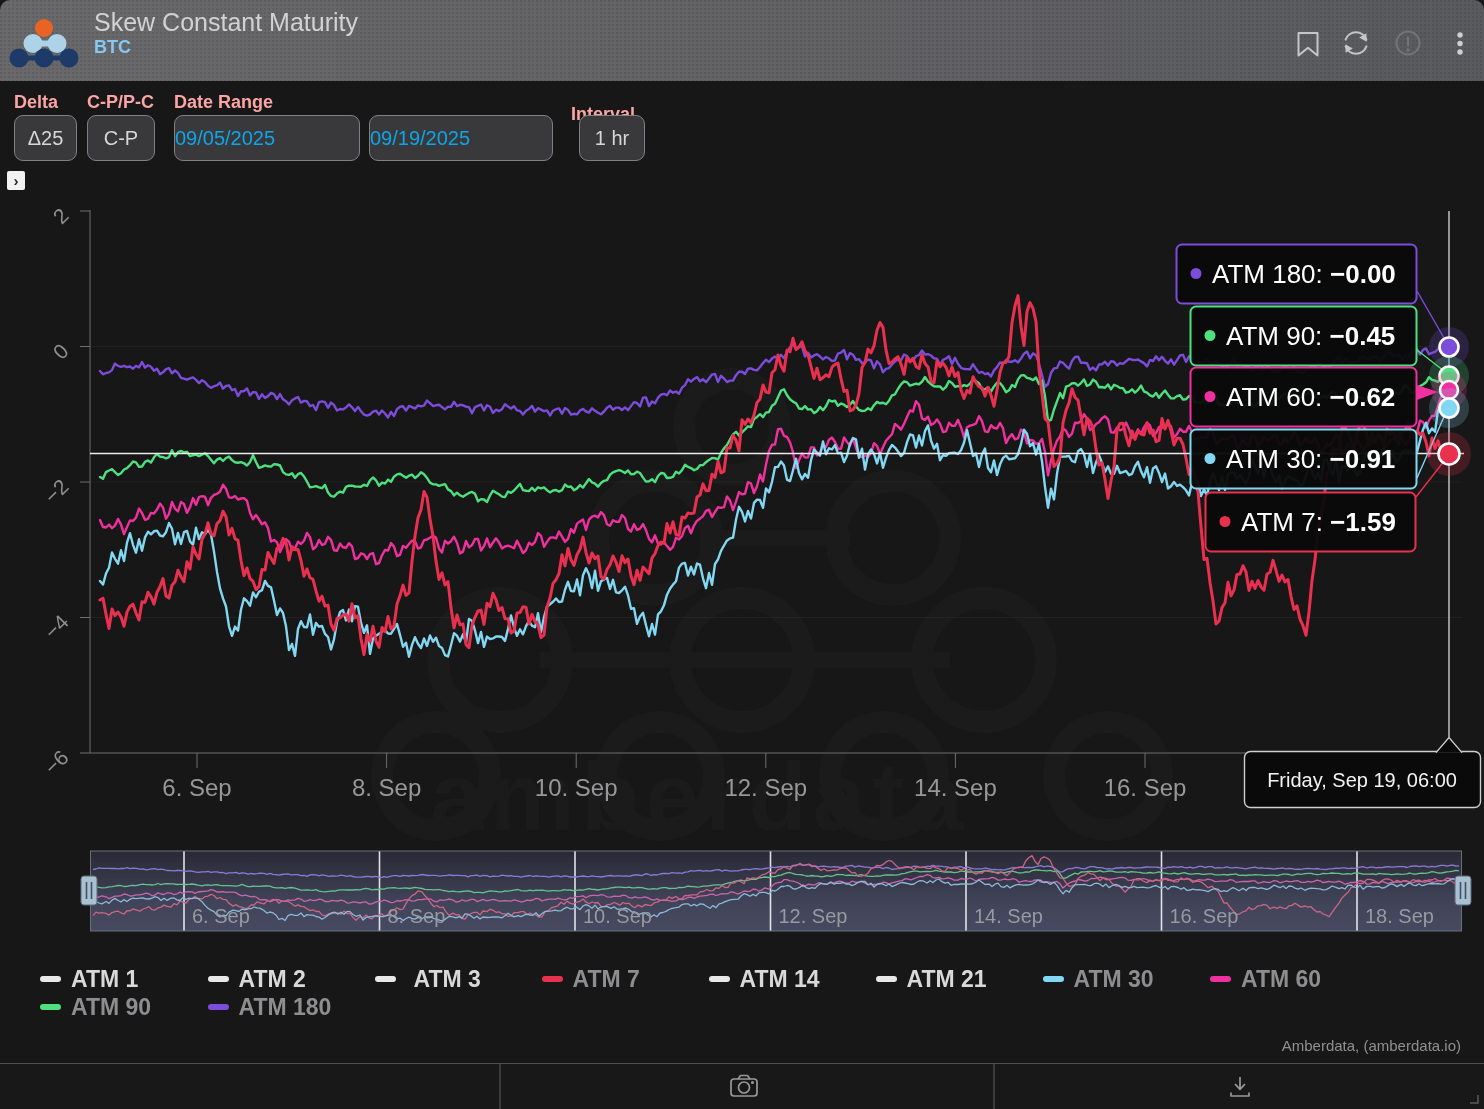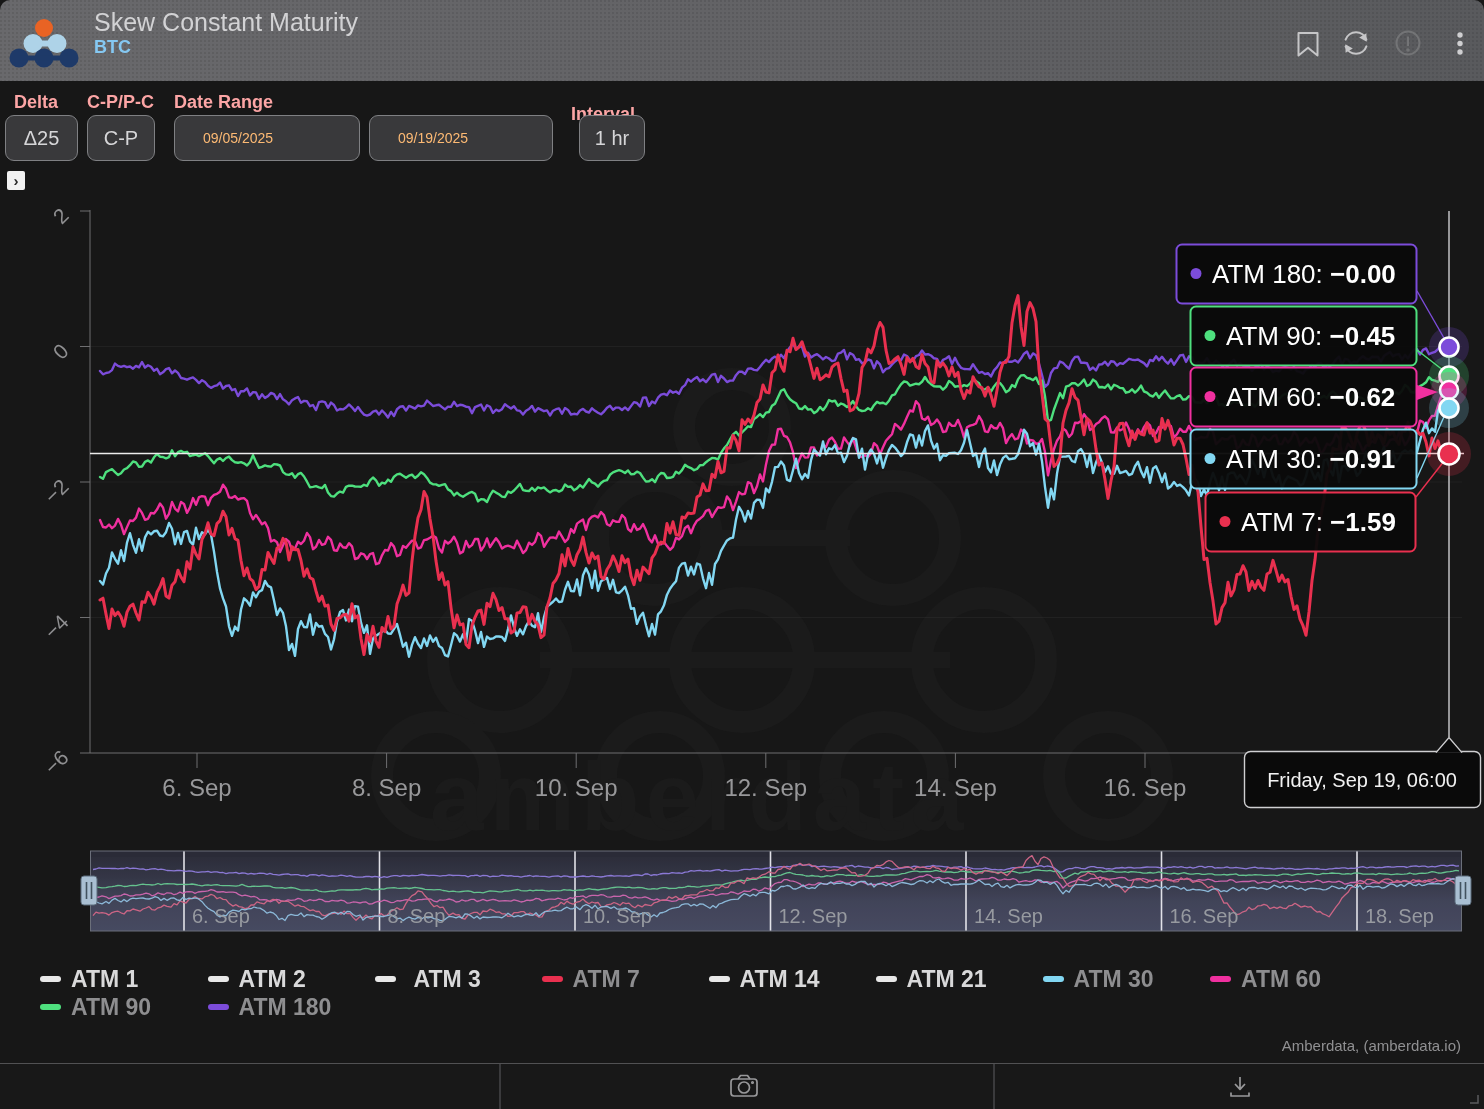--- a/index.html
+++ b/index.html
@@ -8,21 +8,21 @@
   background:
    radial-gradient(circle at 1px 1px, rgba(0,0,0,0.09) 0.8px, transparent 1.2px),
    linear-gradient(90deg,#69696c 0%, #626265 55%, #595a5d 100%);
   background-size: 4px 4px, 100% 100%;
 }
 .title { position:absolute; left:94px; top:8px; font-size:25px; color:#d2d2d4; }
 .subtitle { position:absolute; left:94px; top:37px; font-size:18px; font-weight:bold; color:#85c8f2; }
 .label { position:absolute; font-size:18px; font-weight:bold; color:#fca5a5; }
 .btn { position:absolute; top:115px; height:46px; background:#39393b; border:1.5px solid #7f8083; border-radius:9px;
   color:#d6d6d8; font-size:20px; display:flex; align-items:center; justify-content:center; }
-.btn.date { justify-content:flex-start; padding-left:28px; color:#fdba74; font-size:14px; }
+.btn.date { justify-content:flex-start; padding-left:0; color:#0ea5e9; font-size:20px; }
 #expander { position:absolute; left:7px; top:171px; width:18px; height:19px; background:#f2f2f2; border-radius:2px;
   color:#2a2a2a; font-size:15px; font-weight:bold; display:flex; align-items:center; justify-content:center; }
 .leg-row { position:absolute; left:0; width:1484px; height:26px; }
 .leg-item { position:absolute; display:flex; align-items:center; height:26px; }
 .leg-dash { width:21px; height:5.5px; border-radius:3px; margin-right:10px; }
 .leg-txt { font-size:23px; font-weight:bold; }
 .credits { position:absolute; right:23px; top:1037px; font-size:15px; color:#909092; }
 #toolbar { position:absolute; left:0; top:1063px; width:1484px; height:46px; border-top:1.5px solid #515153; background:#181818; }
 #toolbar .sep { position:absolute; top:0; width:1.5px; height:46px; background:#3a3a3c; }
 </style></head>
@@ -199,21 +199,21 @@
 <path d="M1478 1095 v8 h-8" stroke="#5a5a5c" stroke-width="1.5" fill="none"></path>
 </svg>
 
 <div class="title">Skew Constant Maturity</div>
 <div class="subtitle">BTC</div>
 
 <div class="label" style="left:14px; top:92px;">Delta</div>
 <div class="label" style="left:87px; top:92px;">C-P/P-C</div>
 <div class="label" style="left:174px; top:92px;">Date Range</div>
 <div class="label" style="left:571px; top:104px;">Interval</div>
-<div class="btn" style="left:5px; width:73px;">Δ25</div>
+<div class="btn" style="left:14px; width:63px;">Δ25</div>
 <div class="btn" style="left:87px; width:68px;">C-P</div>
 <div class="btn date" style="left:174px; width:186px;">09/05/2025</div>
 <div class="btn date" style="left:369px; width:184px;">09/19/2025</div>
 <div class="btn" style="left:579px; width:66px;">1 hr</div>
 <div id="expander">›</div>
 
 <div class="leg-row" style="top:966px;">
 <div class="leg-item" style="left:40px;">
         <div class="leg-dash" style="background:#e8e8e8;"></div>
         <div class="leg-txt" style="color:#d9d9da;">ATM 1</div>

